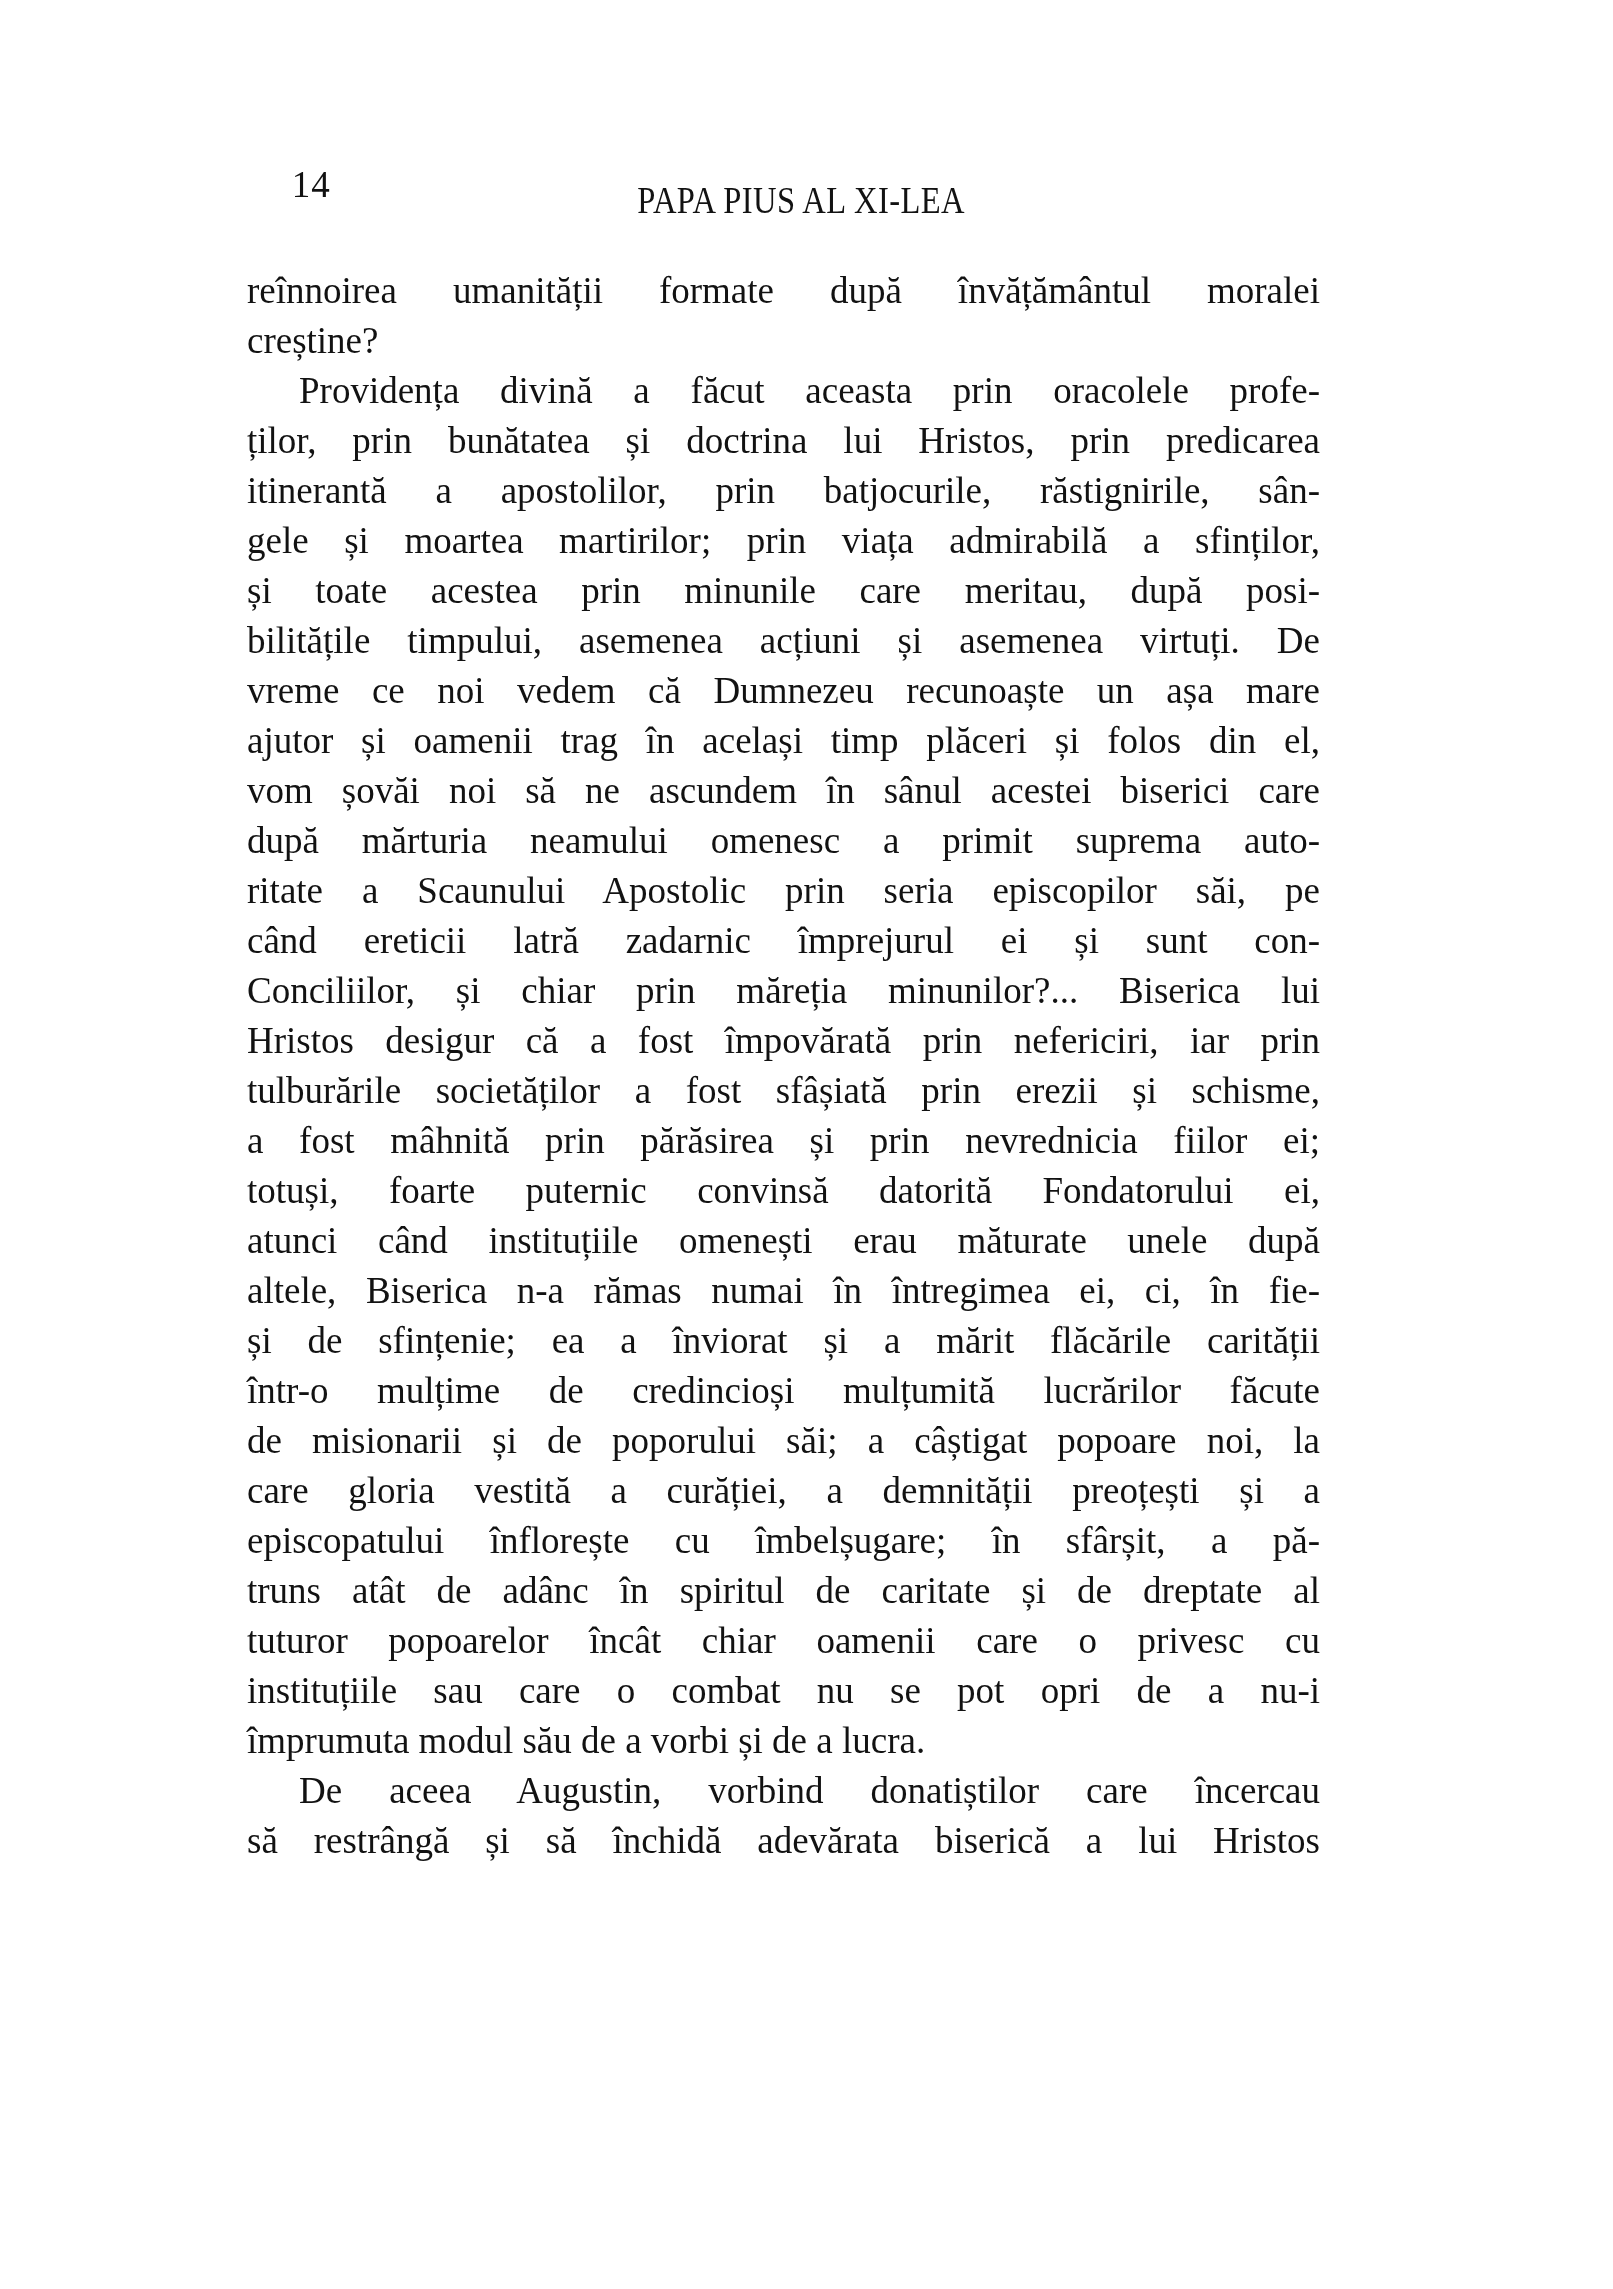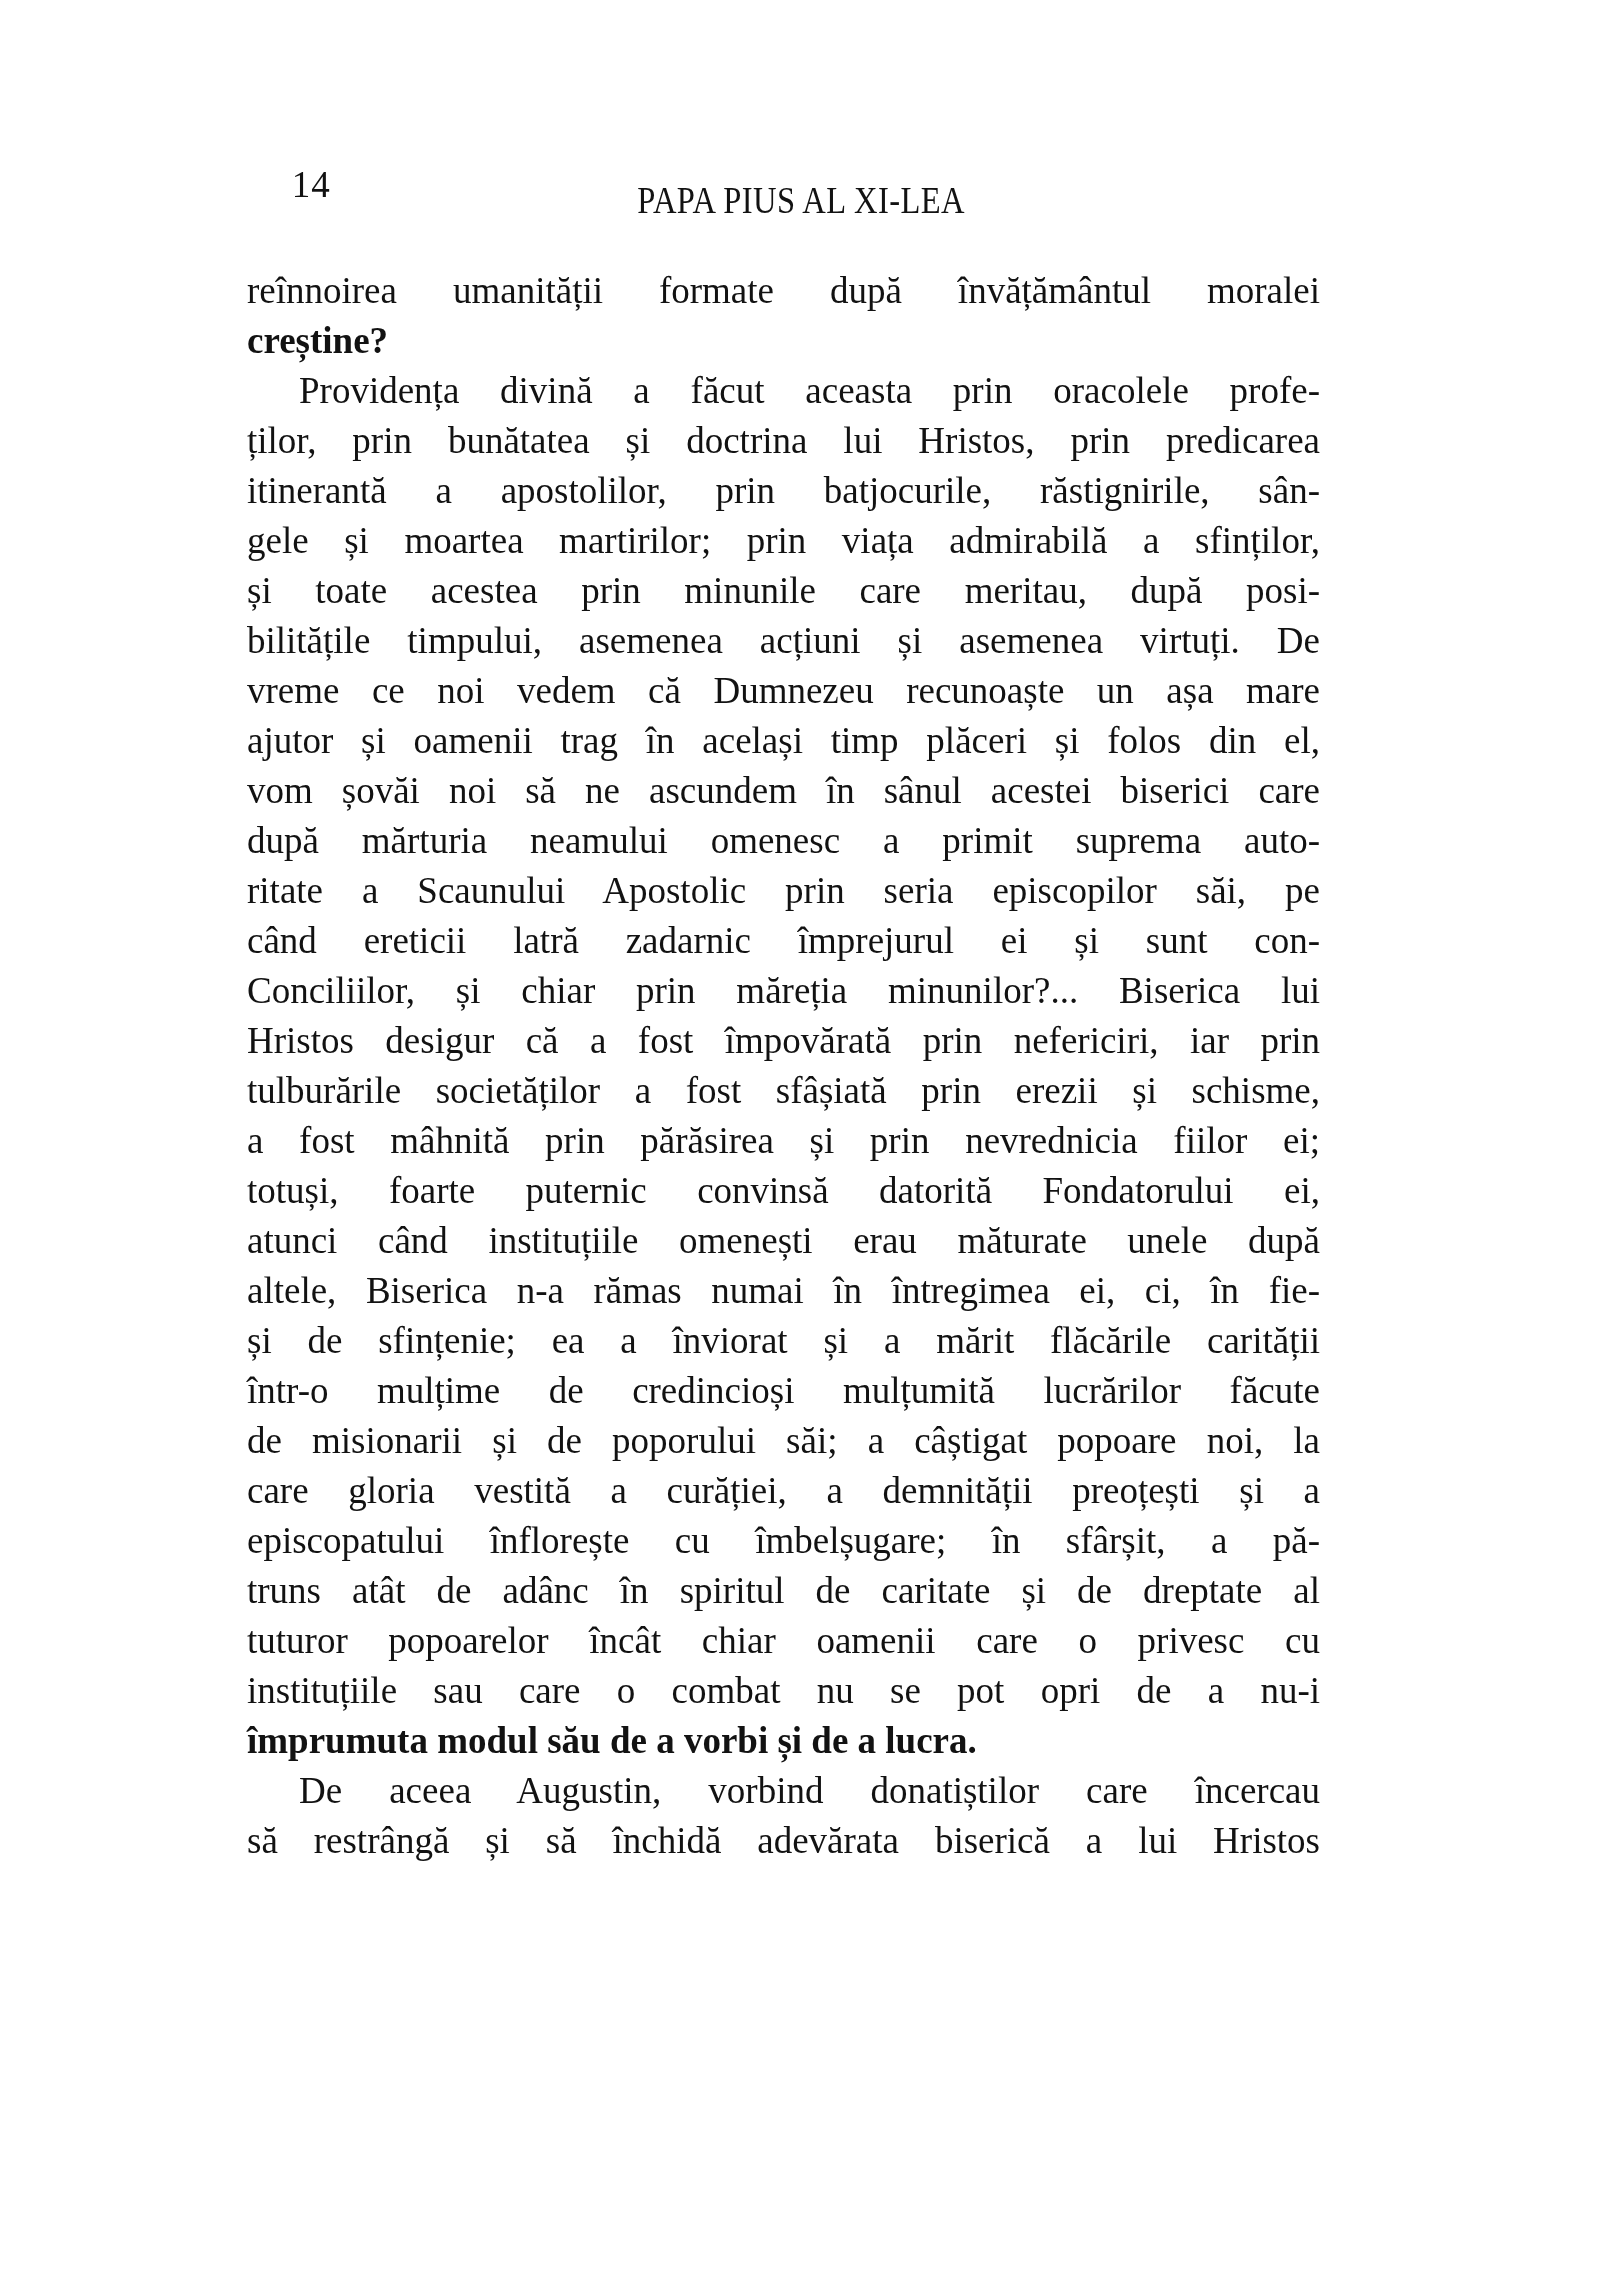--- a/index.html
+++ b/index.html
@@ -57,21 +57,20 @@
   .paragraph{margin:0;padding:0;}
   .line{
     text-align:justify;
     text-align-last:justify;
     -moz-text-align-last:justify;
     height:50px;
     overflow:visible;
   }
   .line.last-left{
     text-align-last:left;
-    font-weight:bold;
     -moz-text-align-last:left;
   }
   .line.indent{
     text-indent:52px;
   }
 </style>
 </head>
 <body>
 
 <div class="page">

